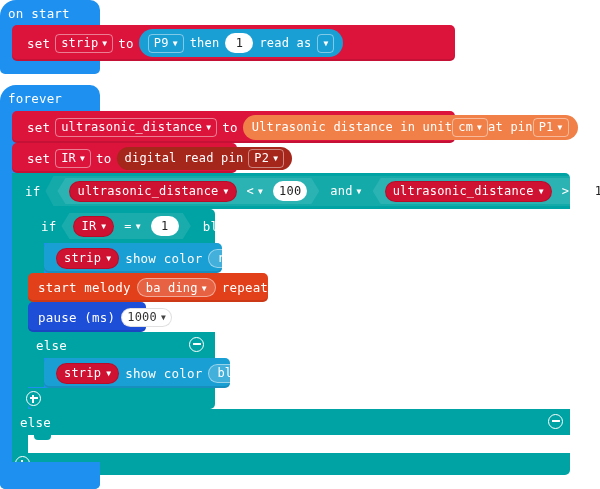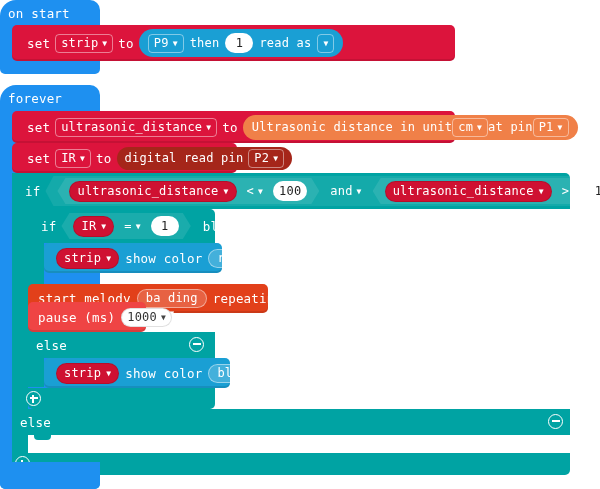--- a/index.html
+++ b/index.html
@@ -35,21 +35,21 @@
   }
 
   
   .stmt {
     border-radius: 5px;
     box-shadow: inset 0 -2px 0 rgba(0,0,0,.10);
   }
   .variables { background: #dc143c; }
   .neopixel  { background: #1a9fd4; }
   .music     { background: #e2401a; }
-  .basic     { background: #ef4444; }
+  .basic     { background: #1d4ed8; }
   .logic     { background: #00a3a3; }
 
   
   .rep {
     display: inline-flex; align-items: center;
     border-radius: 999px;
     padding: 2px 7px;
     font-size: 12px;
     color: #fff;
     height: 21px;
@@ -257,24 +257,24 @@
         <span class="caret" style="margin-left:5px;">▼</span>
       </span>
       <span>show color</span>
       <span class="fld round" style="background:rgba(255,255,255,.18);">
         <span>red</span>
         <span class="caret">▼</span>
       </span>
     </div>
   </div>
 
-  <div class="blk stmt music" style="left:28px; top:284px; width:240px; height:29px;">
+  <div class="blk stmt music" style="left:28px; top:273px; width:240px; height:29px;">
     <div class="bar" style="left:10px; top:0; height:29px; gap:6px;">
       <span>start melody</span>
-      <span class="fld round" style="background:rgba(255,255,255,.18);flex-direction:column;">
+      <span class="fld round" style="background:rgba(255,255,255,.18);">
         <span>ba ding</span>
         <span class="caret">▼</span>
       </span>
       <span>repeating</span>
       <span class="fld">
         <span>once</span>
         <span class="caret">▼</span>
       </span>
     </div>
   </div>

